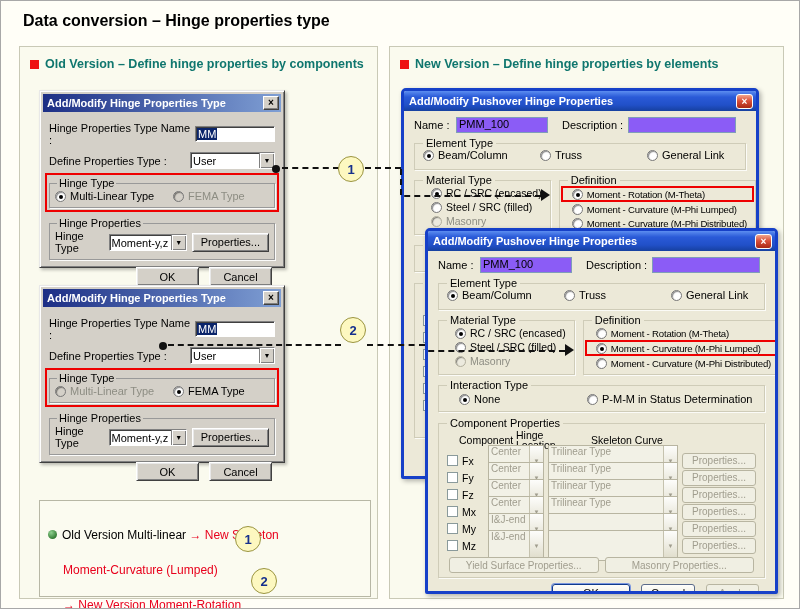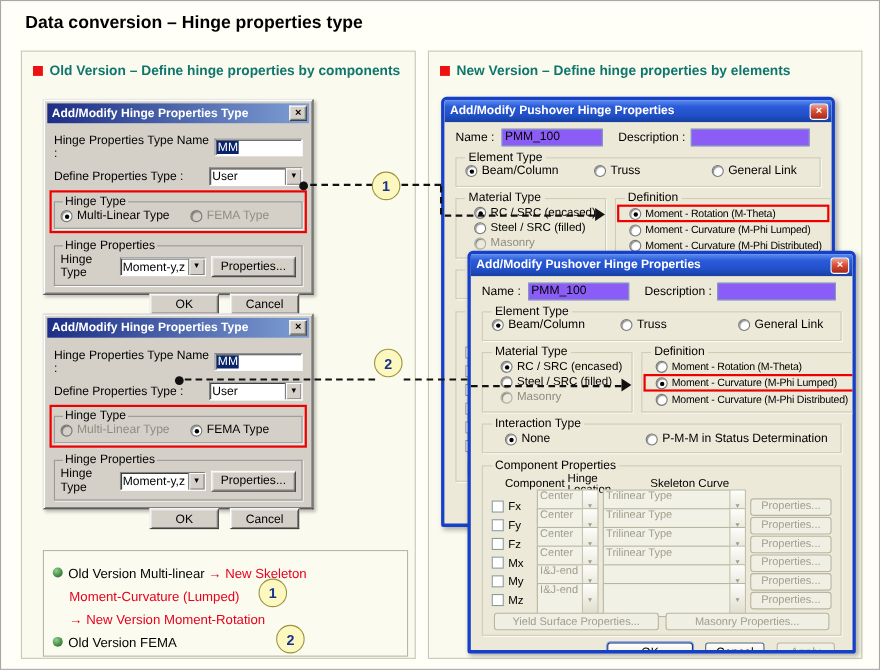--- a/index.html
+++ b/index.html
@@ -106,21 +106,21 @@
   .dash-h { position:absolute; border-top:2px dashed #111; z-index:10; }
   .dash-v { position:absolute; border-left:2px dashed #111; z-index:10; }
   .cdot { position:absolute; width:8px; height:8px; background:#111; border-radius:50%; z-index:10; }
   .badge { position:absolute; width:26px; height:26px; border-radius:50%; background:#fdf8c0; border:1px solid #9a9440;
            color:#16308c; font-weight:bold; font-size:13px; display:flex; align-items:center; justify-content:center; z-index:10; }
   .conn-in { position:absolute; border-top:2px dashed #111; z-index:5; left:-40px; width:167px; }
   .arr-in { position:absolute; width:0; height:0; border:6px solid transparent; border-left:9px solid #111; z-index:5; left:127px; }
 
   
   .notes { position:absolute; left:38px; top:499px; width:332px; height:97px; background:#fbfbf0; border:1px solid #b7b7a5; font-size:12px; padding:8px 8px; }
-  .nline { display:flex; align-items:center; margin-top:2px; height:19px; }
+  .nline { display:flex; align-items:center; margin-top:16px; height:19px; }
   .nline.ind { padding-left:15px; }
   .gbullet { width:9px; height:9px; border-radius:50%; background:radial-gradient(circle at 35% 30%, #8fd08f, #0f5a0f); display:inline-block; margin-right:5px; }
   .ntxt { color:#000; white-space:pre; }
   .nred { color:#e8001c; white-space:pre; }
 </style>
 </head>
 <body>
 
 <div class="page">
   <div class="page-title">Data conversion – Hinge properties type</div>

